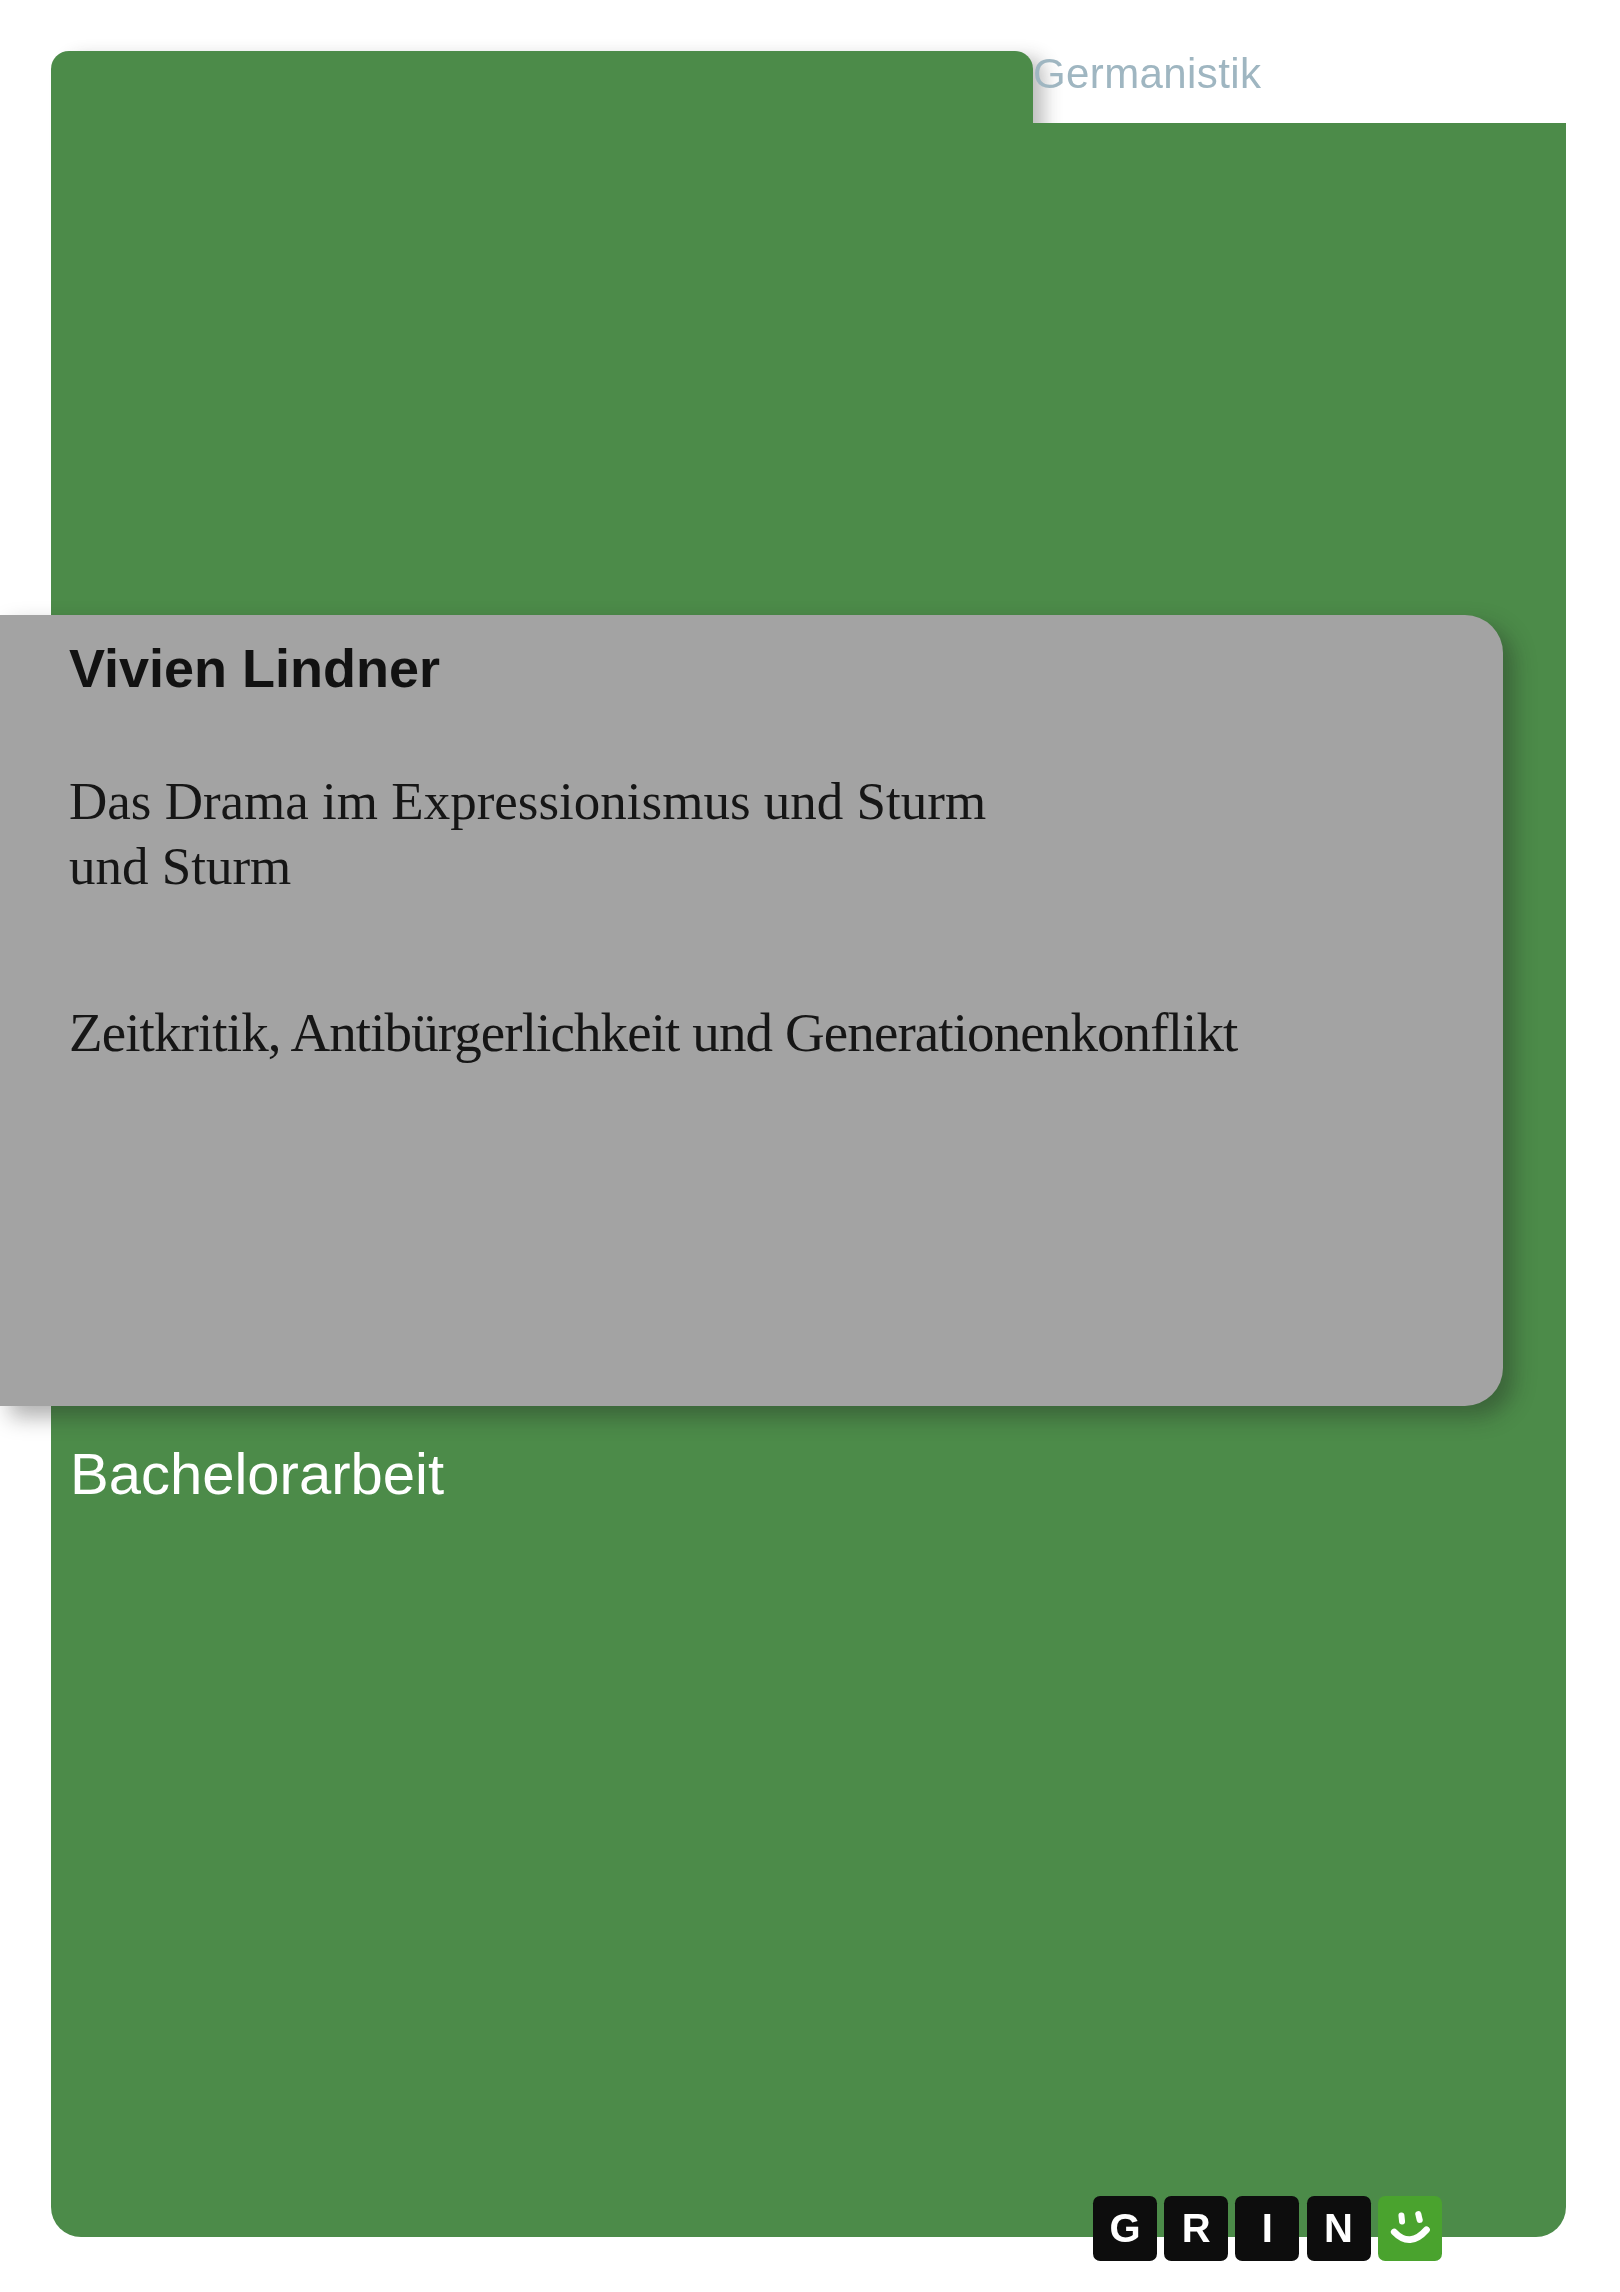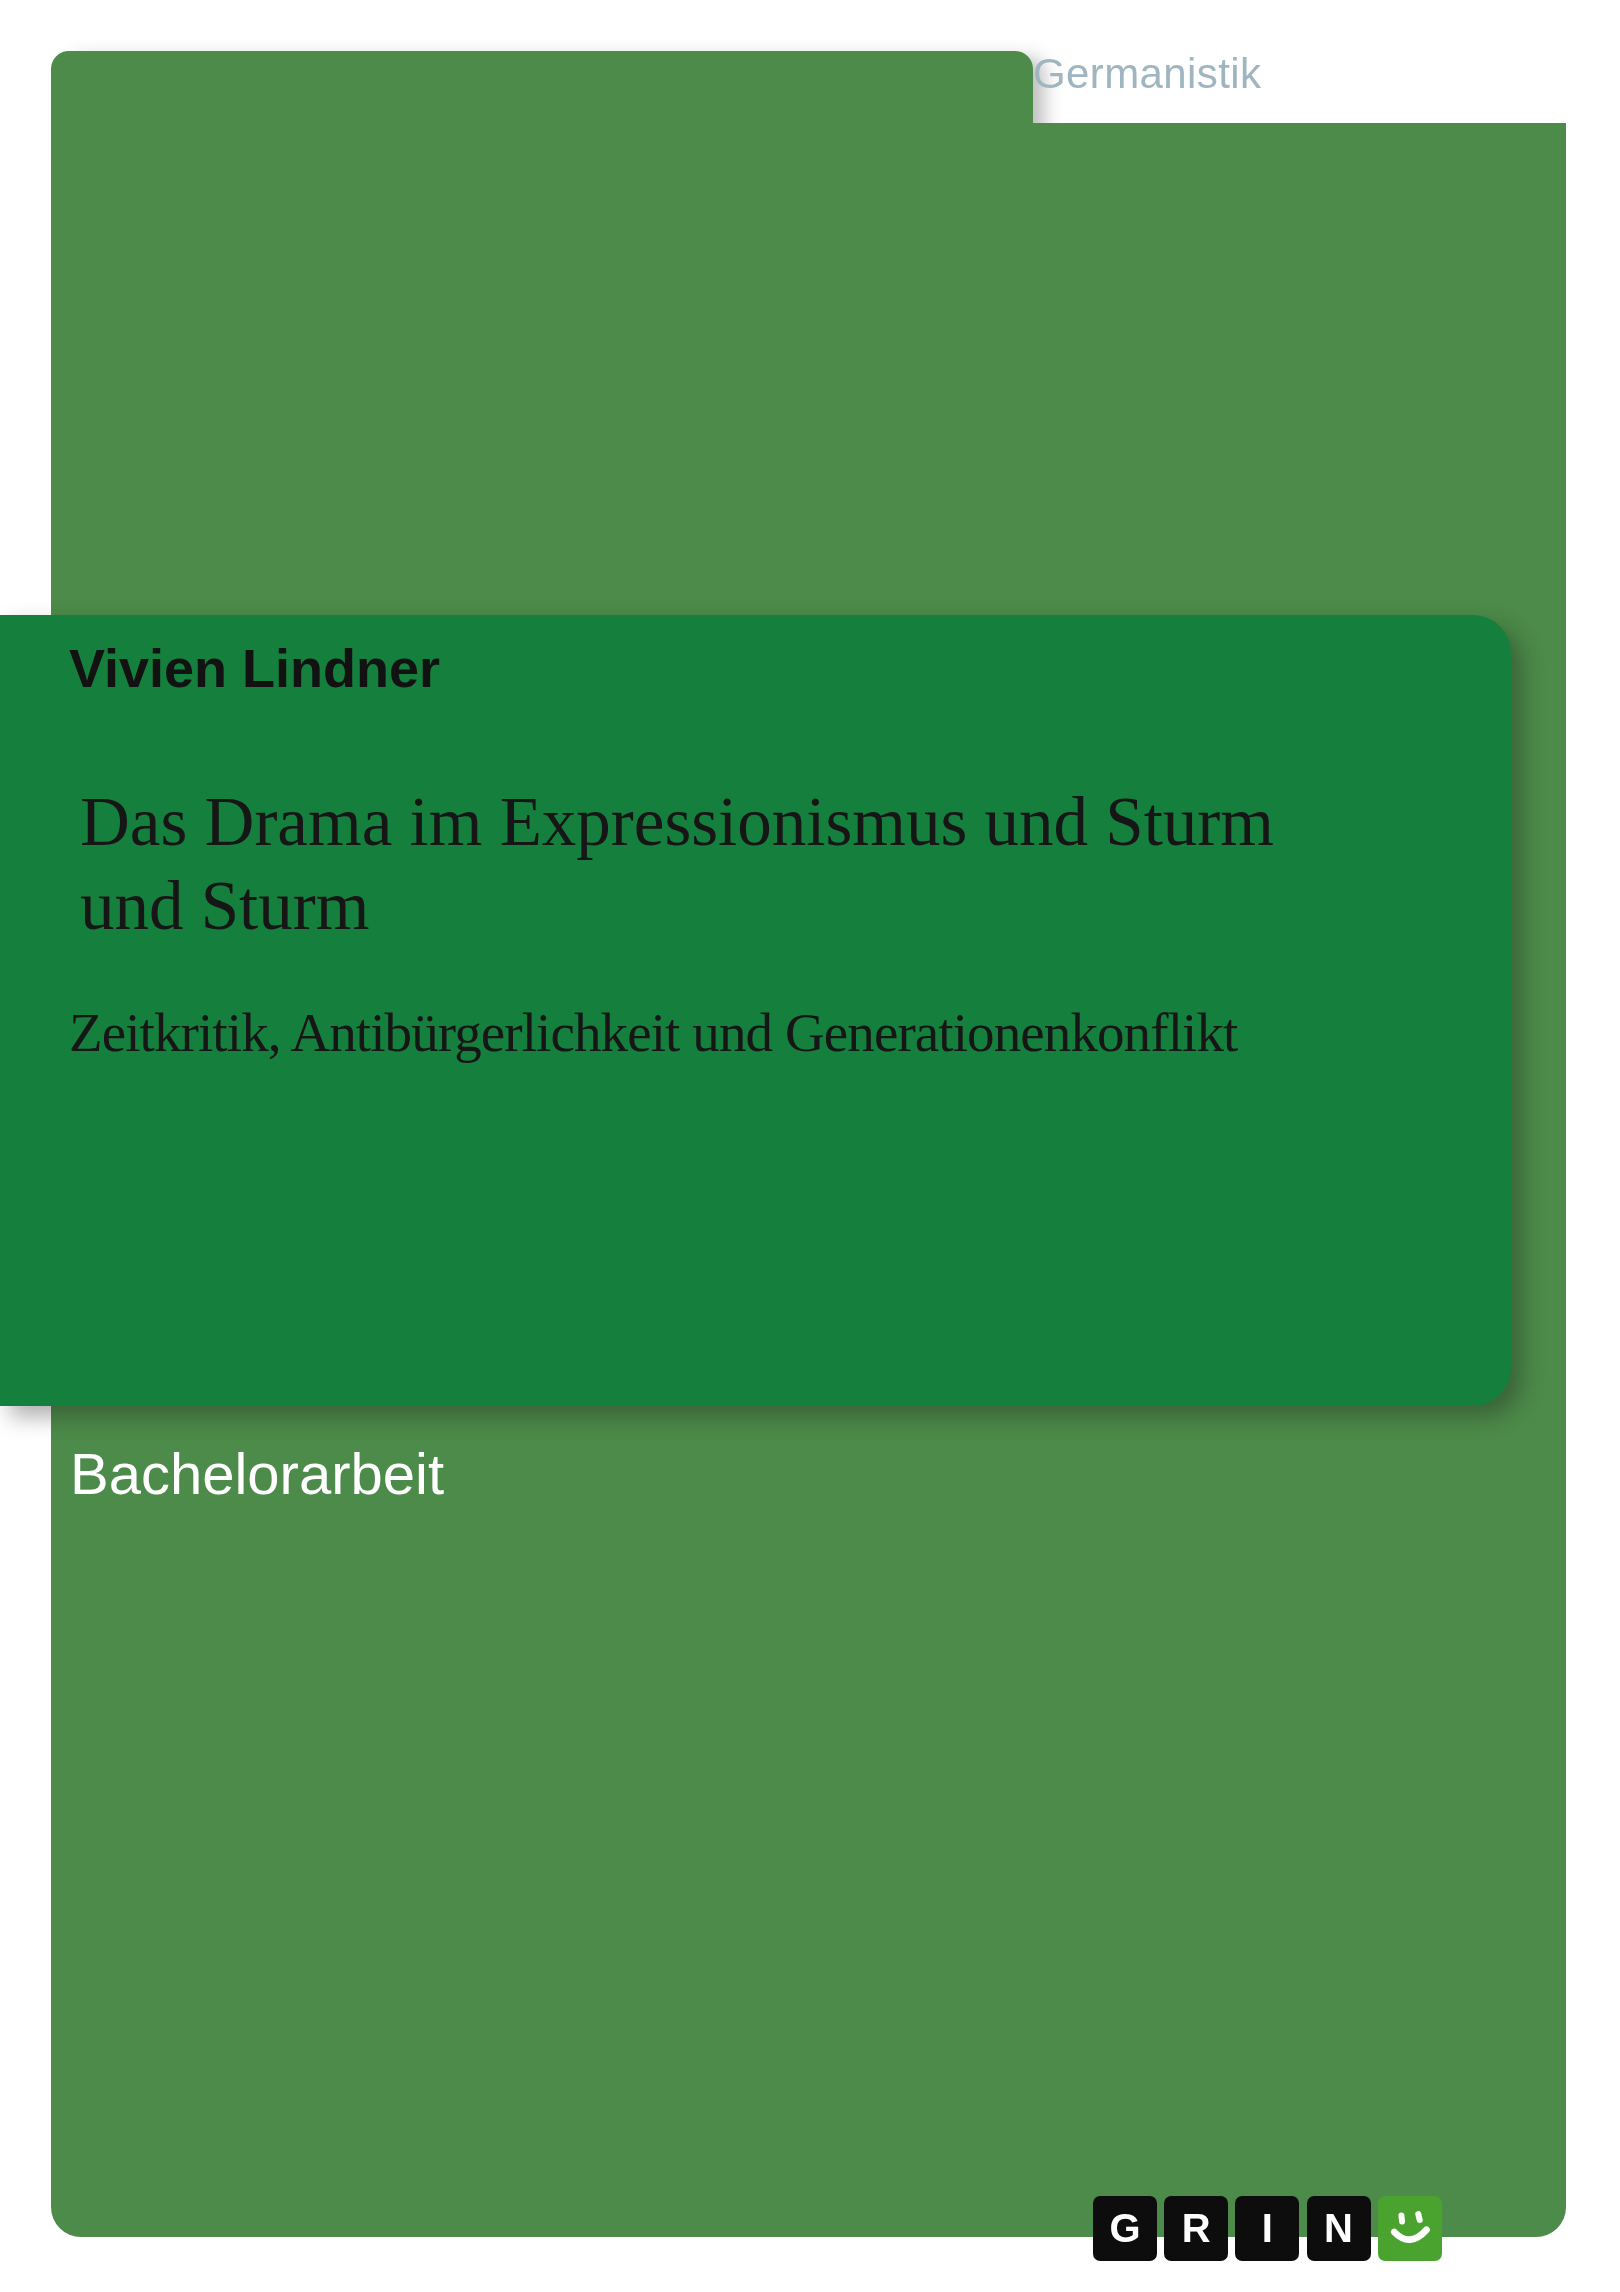--- a/index.html
+++ b/index.html
@@ -30,36 +30,35 @@
     position:absolute;top:50px;left:1033px;width:530px;
     text-align:left;
     font-size:42px;line-height:1.15;
     color:#9fb6c1;
     letter-spacing:0.4px;
   }
 
   
   .white-box{
     position:absolute;left:0;top:615px;width:1503px;height:791px;
-    background:#15803d;
+    background:#a3a3a3;
     border-radius:0 38px 38px 0;
     box-shadow:10.7px 10.7px 21.5px rgba(30,30,30,.35);
-    padding-left:8px;
   }
   .author{
     position:absolute;left:69px;top:21.5px;
     font-size:54px;font-weight:bold;color:#121212;
     letter-spacing:0px;
   }
   .title{
     position:absolute;left:69px;top:154px;width:1308px;
-    margin:11px;
+    margin:0;
     font-family:"Liberation Serif", serif;
     font-weight:normal;
-    font-size:69px;line-height:1.22;
+    font-size:53px;line-height:1.22;
     color:#161616;
   }
   .subtitle{
     position:absolute;left:69px;top:385px;width:1308px;
     font-family:"Liberation Serif", serif;
     font-size:55px;line-height:1.2;
     color:#161616;
     letter-spacing:-0.9px;
   }
 

